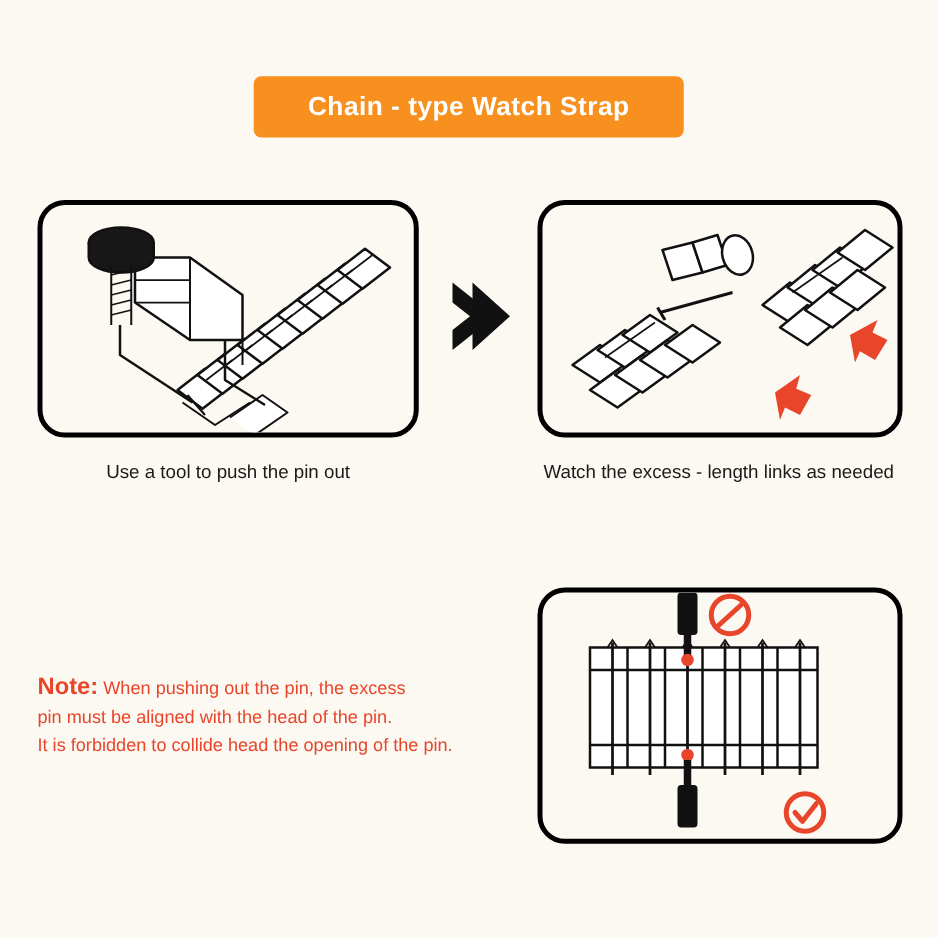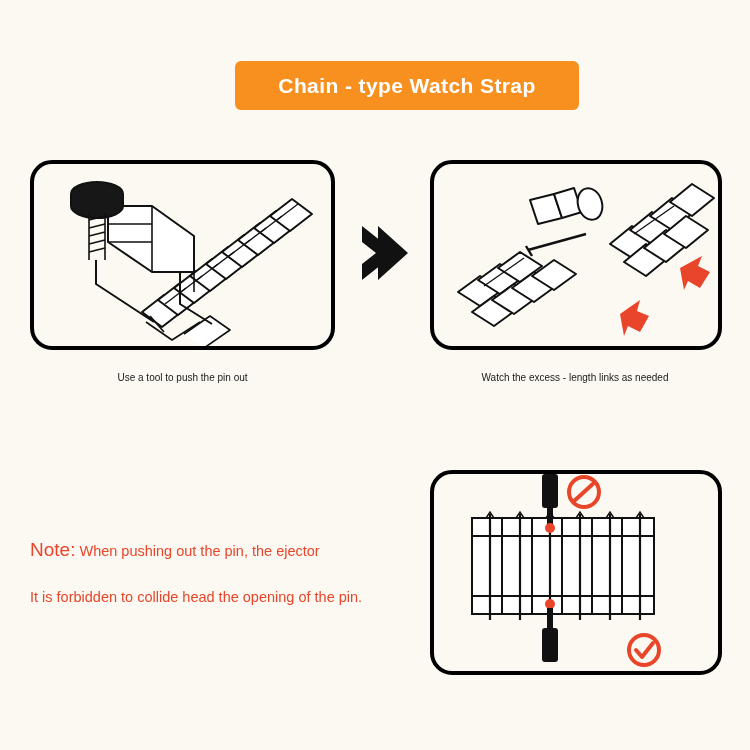--- a/index.html
+++ b/index.html
@@ -26,21 +26,20 @@
     left: 203px;
     top: 61px;
     width: 344px;
     height: 49px;
     background: #f7901e;
     border-radius: 6px;
     display: flex;
     align-items: center;
     justify-content: center;
     box-sizing: border-box;
-    margin-left: 32px;
   }
   .title-badge span {
     color: #ffffff;
     font-size: 21px;
     font-weight: bold;
     letter-spacing: 0.4px;
     white-space: nowrap;
   }
 
   
@@ -52,21 +51,21 @@
     box-sizing: border-box;
     overflow: hidden;
   }
   #panel-1 { left: 30px;  top: 160px; width: 305px; height: 190px; }
   #panel-2 { left: 430px; top: 160px; width: 292px; height: 190px; }
   #panel-3 { left: 430px; top: 470px; width: 292px; height: 205px; }
 
   .panel-caption {
     position: absolute;
     text-align: center;
-    font-size: 10px;
+    font-size: 15px;
     color: #1a1a1a;
     line-height: 19px;
   }
   #caption-1 { left: 30px;  top: 368px; width: 305px; }
   #caption-2 { left: 424px; top: 368px; width: 302px; }
 
   
   .flow-arrow {
     position: absolute;
     left: 356px;
@@ -80,21 +79,21 @@
     position: absolute;
     left: 30px;
     top: 538px;
     width: 390px;
     color: #e8452b;
     font-size: 14.5px;
     line-height: 23px;
   }
   .note .note-label {
     font-size: 19px;
-    font-weight: normal;
+    font-weight: bold;
     color: #e8452b;
   }
   .note .note-body { color: #e8452b; }
 
   
   .art { position: absolute; left: 0; top: 0; }
 </style>
 </head>
 <body>
 
@@ -207,22 +206,22 @@
         <path d="M246 104 L268 92 L264 102 L276 108 L266 124 L254 117 L250 126 Z"></path>
         <path d="M186 150 L206 136 L203 147 L215 152 L206 168 L194 162 L190 172 Z"></path>
       </g>
     </svg>
 
   </div>
   <div class="panel-caption" id="caption-2">Watch the excess - length links as needed</div>
 
   <div class="note">
     <span class="note-label">Note:</span>
-    <span class="note-body">When pushing out the pin, the ejector</span><br>
-    <br>
+    <span class="note-body">When pushing out the pin, the excess</span><br>
+    <span class="note-body">pin must be aligned with the head of the pin.</span><br>
     <span class="note-body">It is forbidden to collide head the opening of the pin.</span>
   </div>
 
   <div class="panel" id="panel-3">
     <svg class="art" width="284" height="197" viewBox="0 0 284 197">
       <g fill="none" stroke="#111" stroke-width="2">
 
         <rect x="38" y="44" width="182" height="96" fill="#fff"></rect>
         <path d="M38 62 L220 62"></path>
         <path d="M38 122 L220 122"></path>

